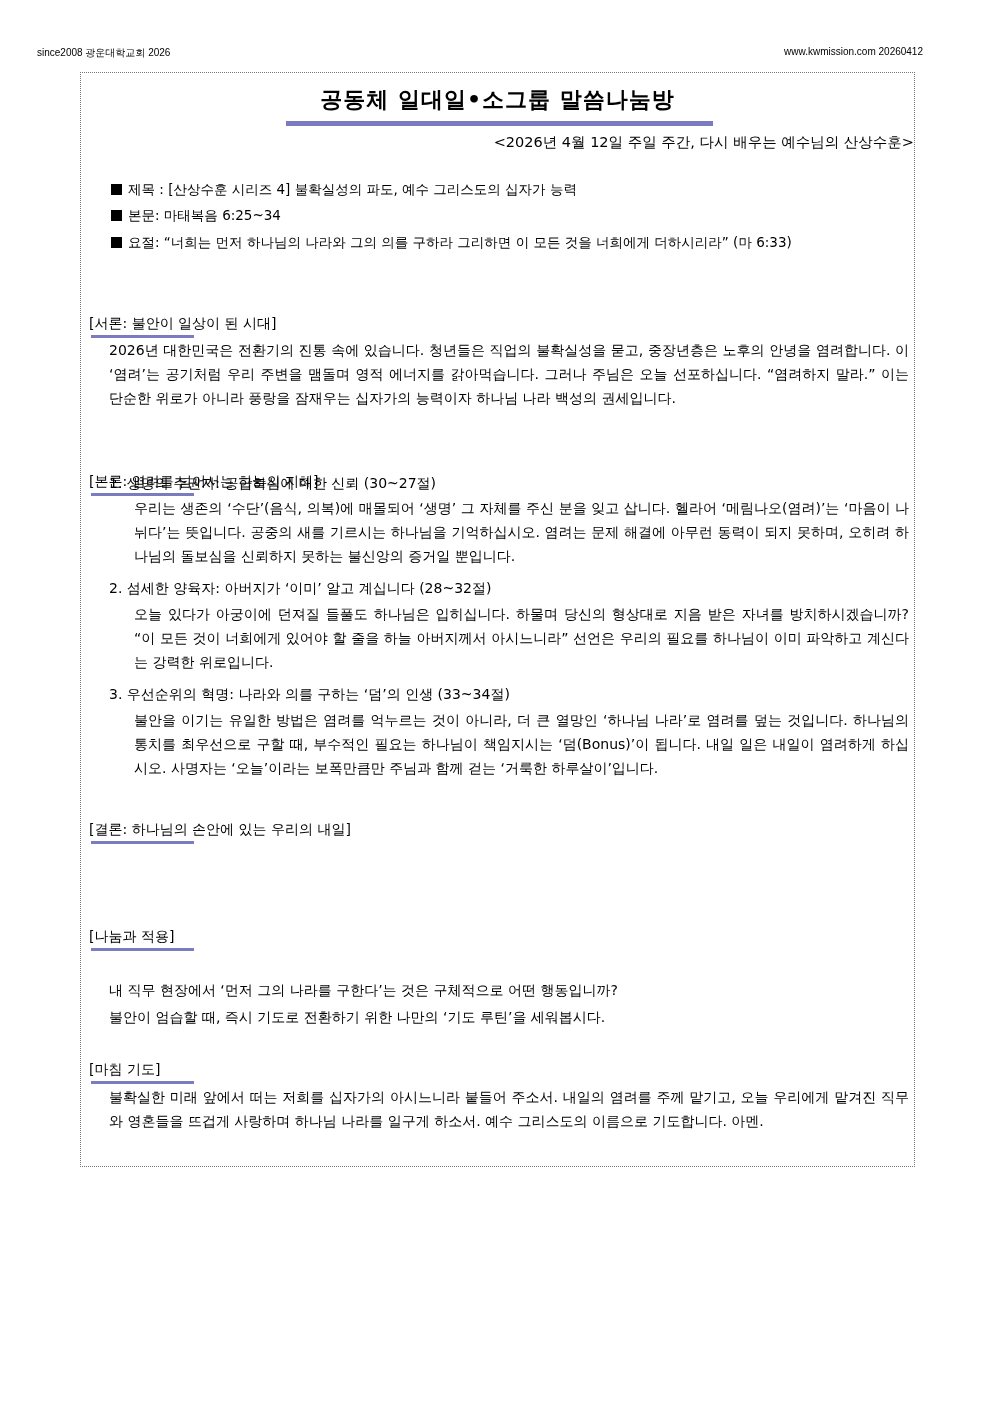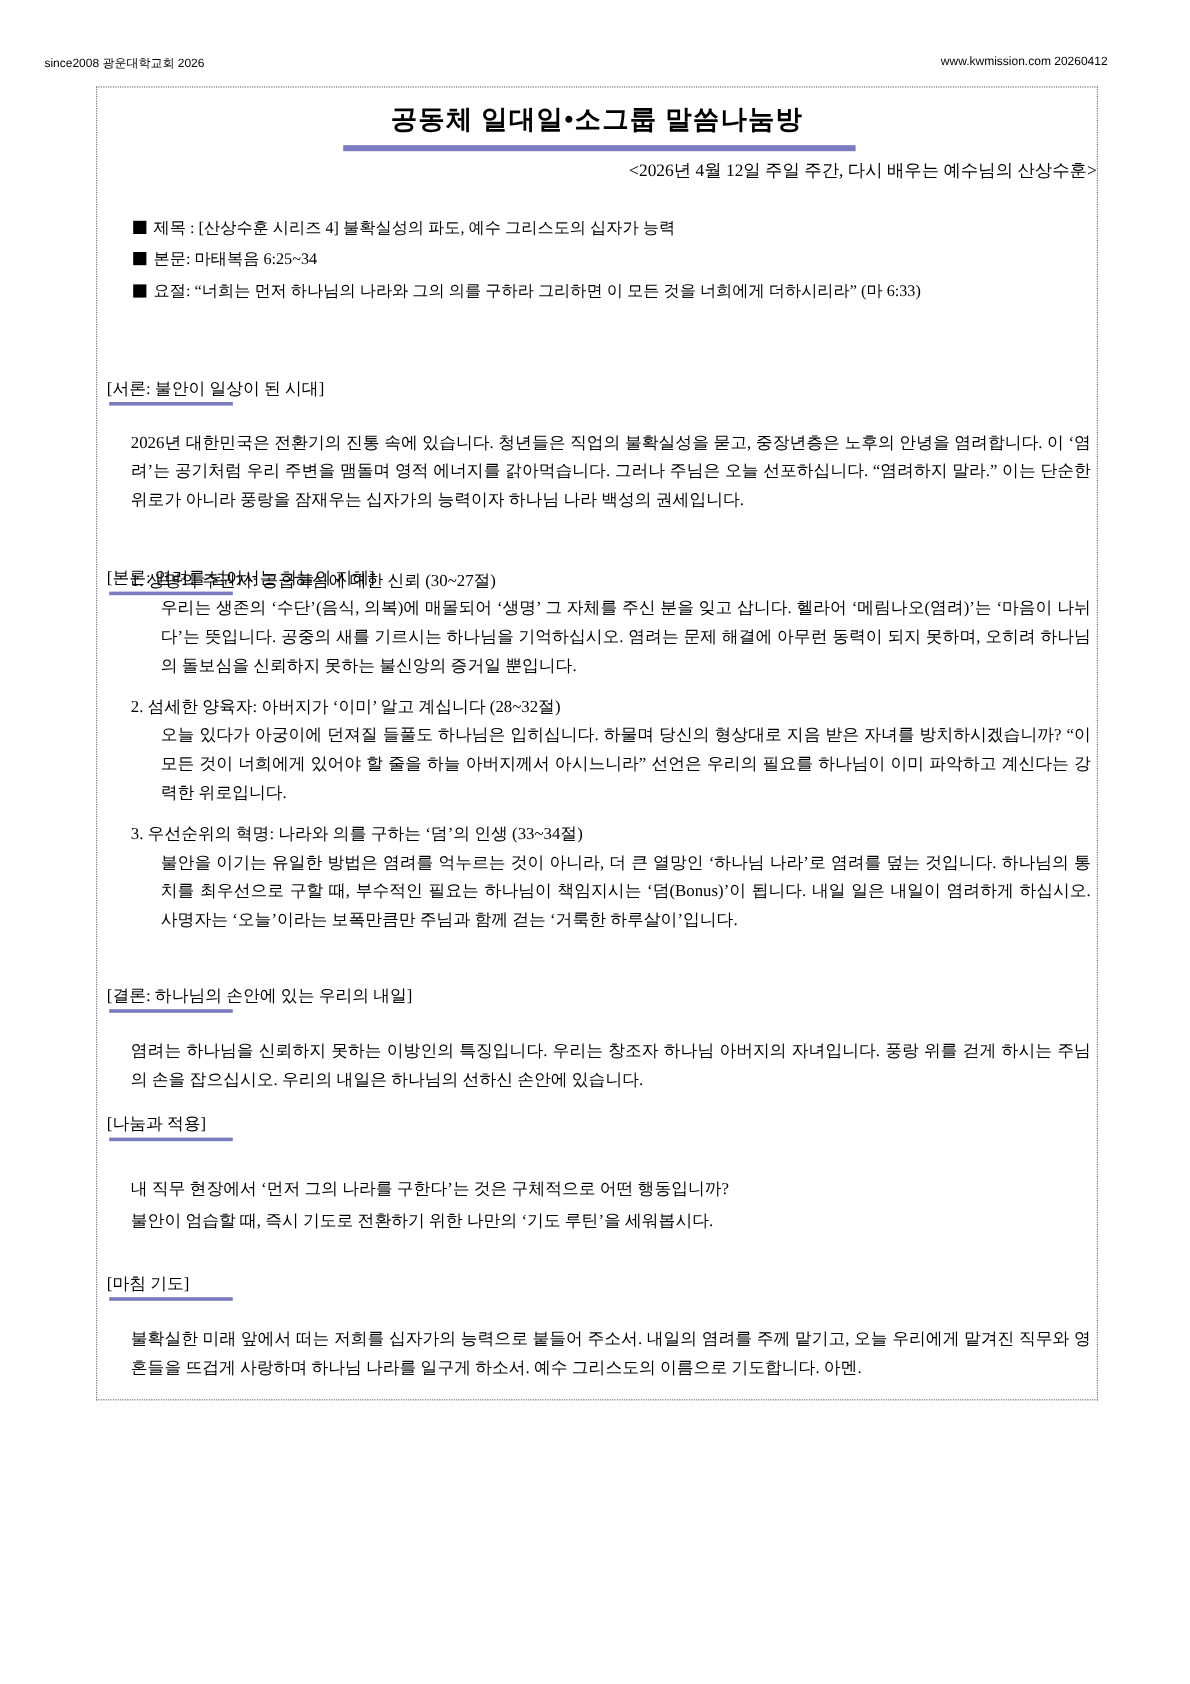--- a/index.html
+++ b/index.html
@@ -10,21 +10,20 @@
     .hdr-left, .hdr-right {
       position: absolute; top: 46px; font-size: 10px;
       font-family: Liberation Sans, sans-serif;
     }
     .hdr-left { left: 37px; }
     .hdr-right { right: 69px; }
     .frame {
       position: absolute; left: 80px; top: 72px; width: 835px; height: 1095px;
       border: 1px dotted #777;
       box-sizing: border-box;
-      font-family: Liberation Serif, serif;
     }
     .title {
       position: absolute; left: 0; right: 0; top: 12px; text-align: center;
       font-size: 22px; font-weight: bold; letter-spacing: 1px;
     }
     .title-bar {
       position: absolute; left: 205px; width: 427px; top: 48px; height: 5px;
       background: #7b7bbf;
     }
     .subtitle {
@@ -35,21 +34,20 @@
     .meta .sq { display: inline-block; width: 11px; height: 11px; background: #000; margin-right: 6px; vertical-align: -1px; }
     .sec-head {
       position: absolute; left: 8px; font-size: 14px; text-align: right;
     }
     .sec-head .ul {
       position: absolute; left: 2px; top: 20px; width: 103px; height: 3px; background: #7b7bbf;
     }
     .para {
       position: absolute; left: 28px; width: 800px; font-size: 14px; line-height: 24px;
       text-align: justify;
-      margin-top: 20px;
     }
     .item-title { position: absolute; left: 28px; font-size: 14px; }
     .item-body { position: absolute; left: 53px; width: 775px; font-size: 14px; line-height: 24px; text-align: justify; }
     .q { position: absolute; left: 28px; font-size: 14px; }
   </style>
 </head>
 <body>
 
 <div class="hdr-left">since2008 광운대학교회 2026</div>
 <div class="hdr-right">www.kwmission.com 20260412</div>
@@ -86,27 +84,26 @@
   <div class="item-title" style="top:507px">2. 섬세한 양육자: 아버지가 ‘이미’ 알고 계십니다 (28~32절)</div>
   <div class="item-body" style="top:529px">오늘 있다가 아궁이에 던져질 들풀도 하나님은 입히십니다. 하물며 당신의 형상대로 지음 받은 자녀를 방치하시겠습니까? “이 모든 것이 너희에게 있어야 할 줄을 하늘 아버지께서 아시느니라” 선언은 우리의 필요를 하나님이 이미 파악하고 계신다는 강력한 위로입니다.</div>
 
   <div class="item-title" style="top:613px">3. 우선순위의 혁명: 나라와 의를 구하는 ‘덤’의 인생 (33~34절)</div>
   <div class="item-body" style="top:635px">불안을 이기는 유일한 방법은 염려를 억누르는 것이 아니라, 더 큰 열망인 ‘하나님 나라’로 염려를 덮는 것입니다. 하나님의 통치를 최우선으로 구할 때, 부수적인 필요는 하나님이 책임지시는 ‘덤(Bonus)’이 됩니다. 내일 일은 내일이 염려하게 하십시오. 사명자는 ‘오늘’이라는 보폭만큼만 주님과 함께 걷는 ‘거룩한 하루살이’입니다.</div>
 
   <div class="sec-head" style="top:748px">
     <span>[결론: 하나님의 손안에 있는 우리의 내일]</span>
     <div class="ul"></div>
   </div>
-  <div class="para" style="top:772px">염려는 하나님을 신뢰하지 못하는 이방인의 특징입니다. 우리는 창조자 하나님 아버지의 자녀입니다. 풍랑 위를 걷게 하시는 주님의 손을 잡으십시오. 우리의 내일은 하나님의 선하신 손안에 있습니다.</div>
 
   <div class="sec-head" style="top:855px">
     <span>[나눔과 적용]</span>
     <div class="ul"></div>
   </div>
   <div class="q" style="top:936px">불안이 엄습할 때, 즉시 기도로 전환하기 위한 나만의 ‘기도 루틴’을 세워봅시다.</div>
   <div class="q" style="top:909px">내 직무 현장에서 ‘먼저 그의 나라를 구한다’는 것은 구체적으로 어떤 행동입니까?</div>
 
   <div class="sec-head" style="top:988px">
     <span>[마침 기도]</span>
     <div class="ul"></div>
   </div>
-  <div class="para" style="top:1012px">불확실한 미래 앞에서 떠는 저희를 십자가의 능력으로 붙들어 주소서. 내일의 염려를 주께 맡기고, 오늘 우리에게 맡겨진 직무와 영혼들을 뜨겁게 사랑하며 하나님 나라를 일구게 하소서. 예수 그리스도의 이름으로 기도합니다. 아멘.</div>
+  <div class="para" style="top:1012px">불확실한 미래 앞에서 떠는 저희를 십자가의 아시느니라 붙들어 주소서. 내일의 염려를 주께 맡기고, 오늘 우리에게 맡겨진 직무와 영혼들을 뜨겁게 사랑하며 하나님 나라를 일구게 하소서. 예수 그리스도의 이름으로 기도합니다. 아멘.</div>
 </div>
 
 </body></html>

